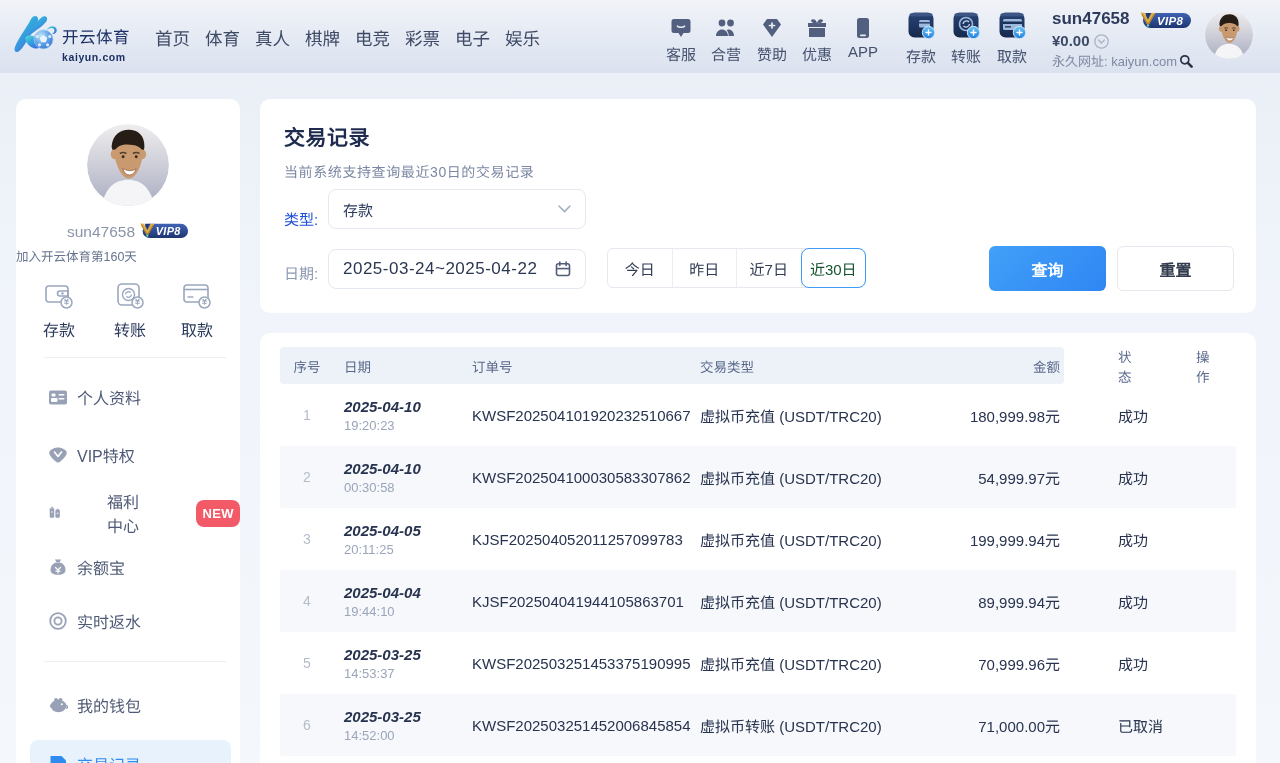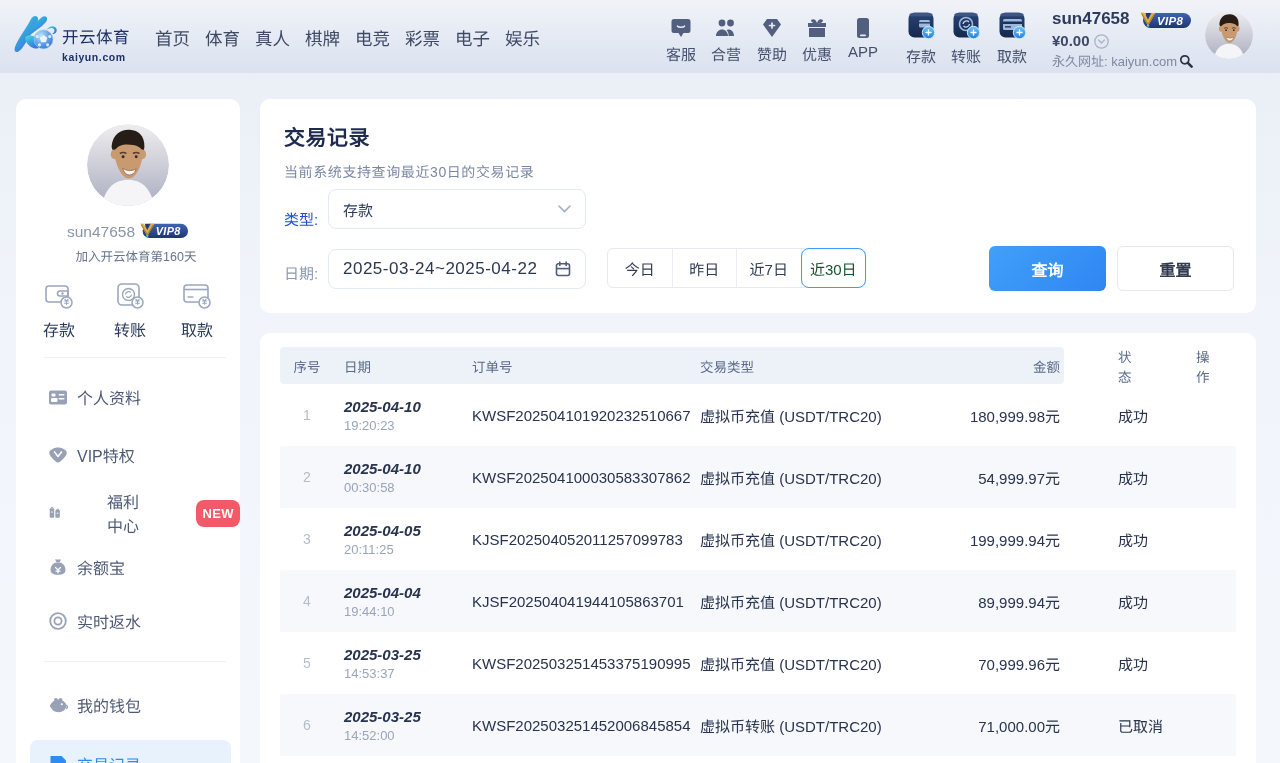--- a/index.html
+++ b/index.html
@@ -26,21 +26,21 @@
 .micon .lb{font-size:15px;margin-top:2px;color:#44516e;}
 #userblock{position:absolute;left:1052px;top:8px;}
 #uname{font-size:17px;color:#2c3a5c;font-weight:bold;display:inline-block;}
 #balance{font-size:15px;font-weight:bold;color:#3c4a68;margin-top:2px;}
 #permurl{font-size:13px;color:#7e89a2;margin-top:2px;}
 #havatar{position:absolute;left:1205px;top:11px;width:48px;height:48px;border-radius:50%;overflow:hidden;}
 
 #sidebar{position:absolute;left:16px;top:99px;width:224px;height:700px;background:#fff;border-radius:10px;}
 #savatar{position:absolute;left:71px;top:25px;width:82px;height:82px;border-radius:50%;overflow:hidden;}
 #snamerow{position:absolute;left:0;top:122px;width:224px;text-align:center;}
-#sdays{position:absolute;left:8px;top:147px;width:224px;text-align:center;font-size:12.5px;color:#66748f;}
+#sdays{position:absolute;left:0;top:147px;width:224px;font-size:12.5px;color:#66748f;}
 .sq{position:absolute;top:181px;width:60px;text-align:center;}
 .sq svg{display:block;margin:0 auto;}
 .sq .lb{font-size:16px;color:#2b3a5c;margin-top:7px;}
 .sdiv{position:absolute;left:28px;width:182px;height:1px;background:#edeff4;}
 .mitem{position:absolute;left:32px;display:flex;align-items:center;height:24px;}
 .mitem svg{margin-right:9px;}
 .mitem .t{font-size:16px;color:#4e5a76;}
 #newbadge{background:#f25a68;color:#fff;font-size:13px;font-weight:bold;border-radius:8px;padding:6px 6px;margin-left:9px;letter-spacing:.4px;}
 #activeitem{position:absolute;left:14px;top:641px;width:201px;height:48px;background:#e8f2fd;border-radius:8px;}
 

